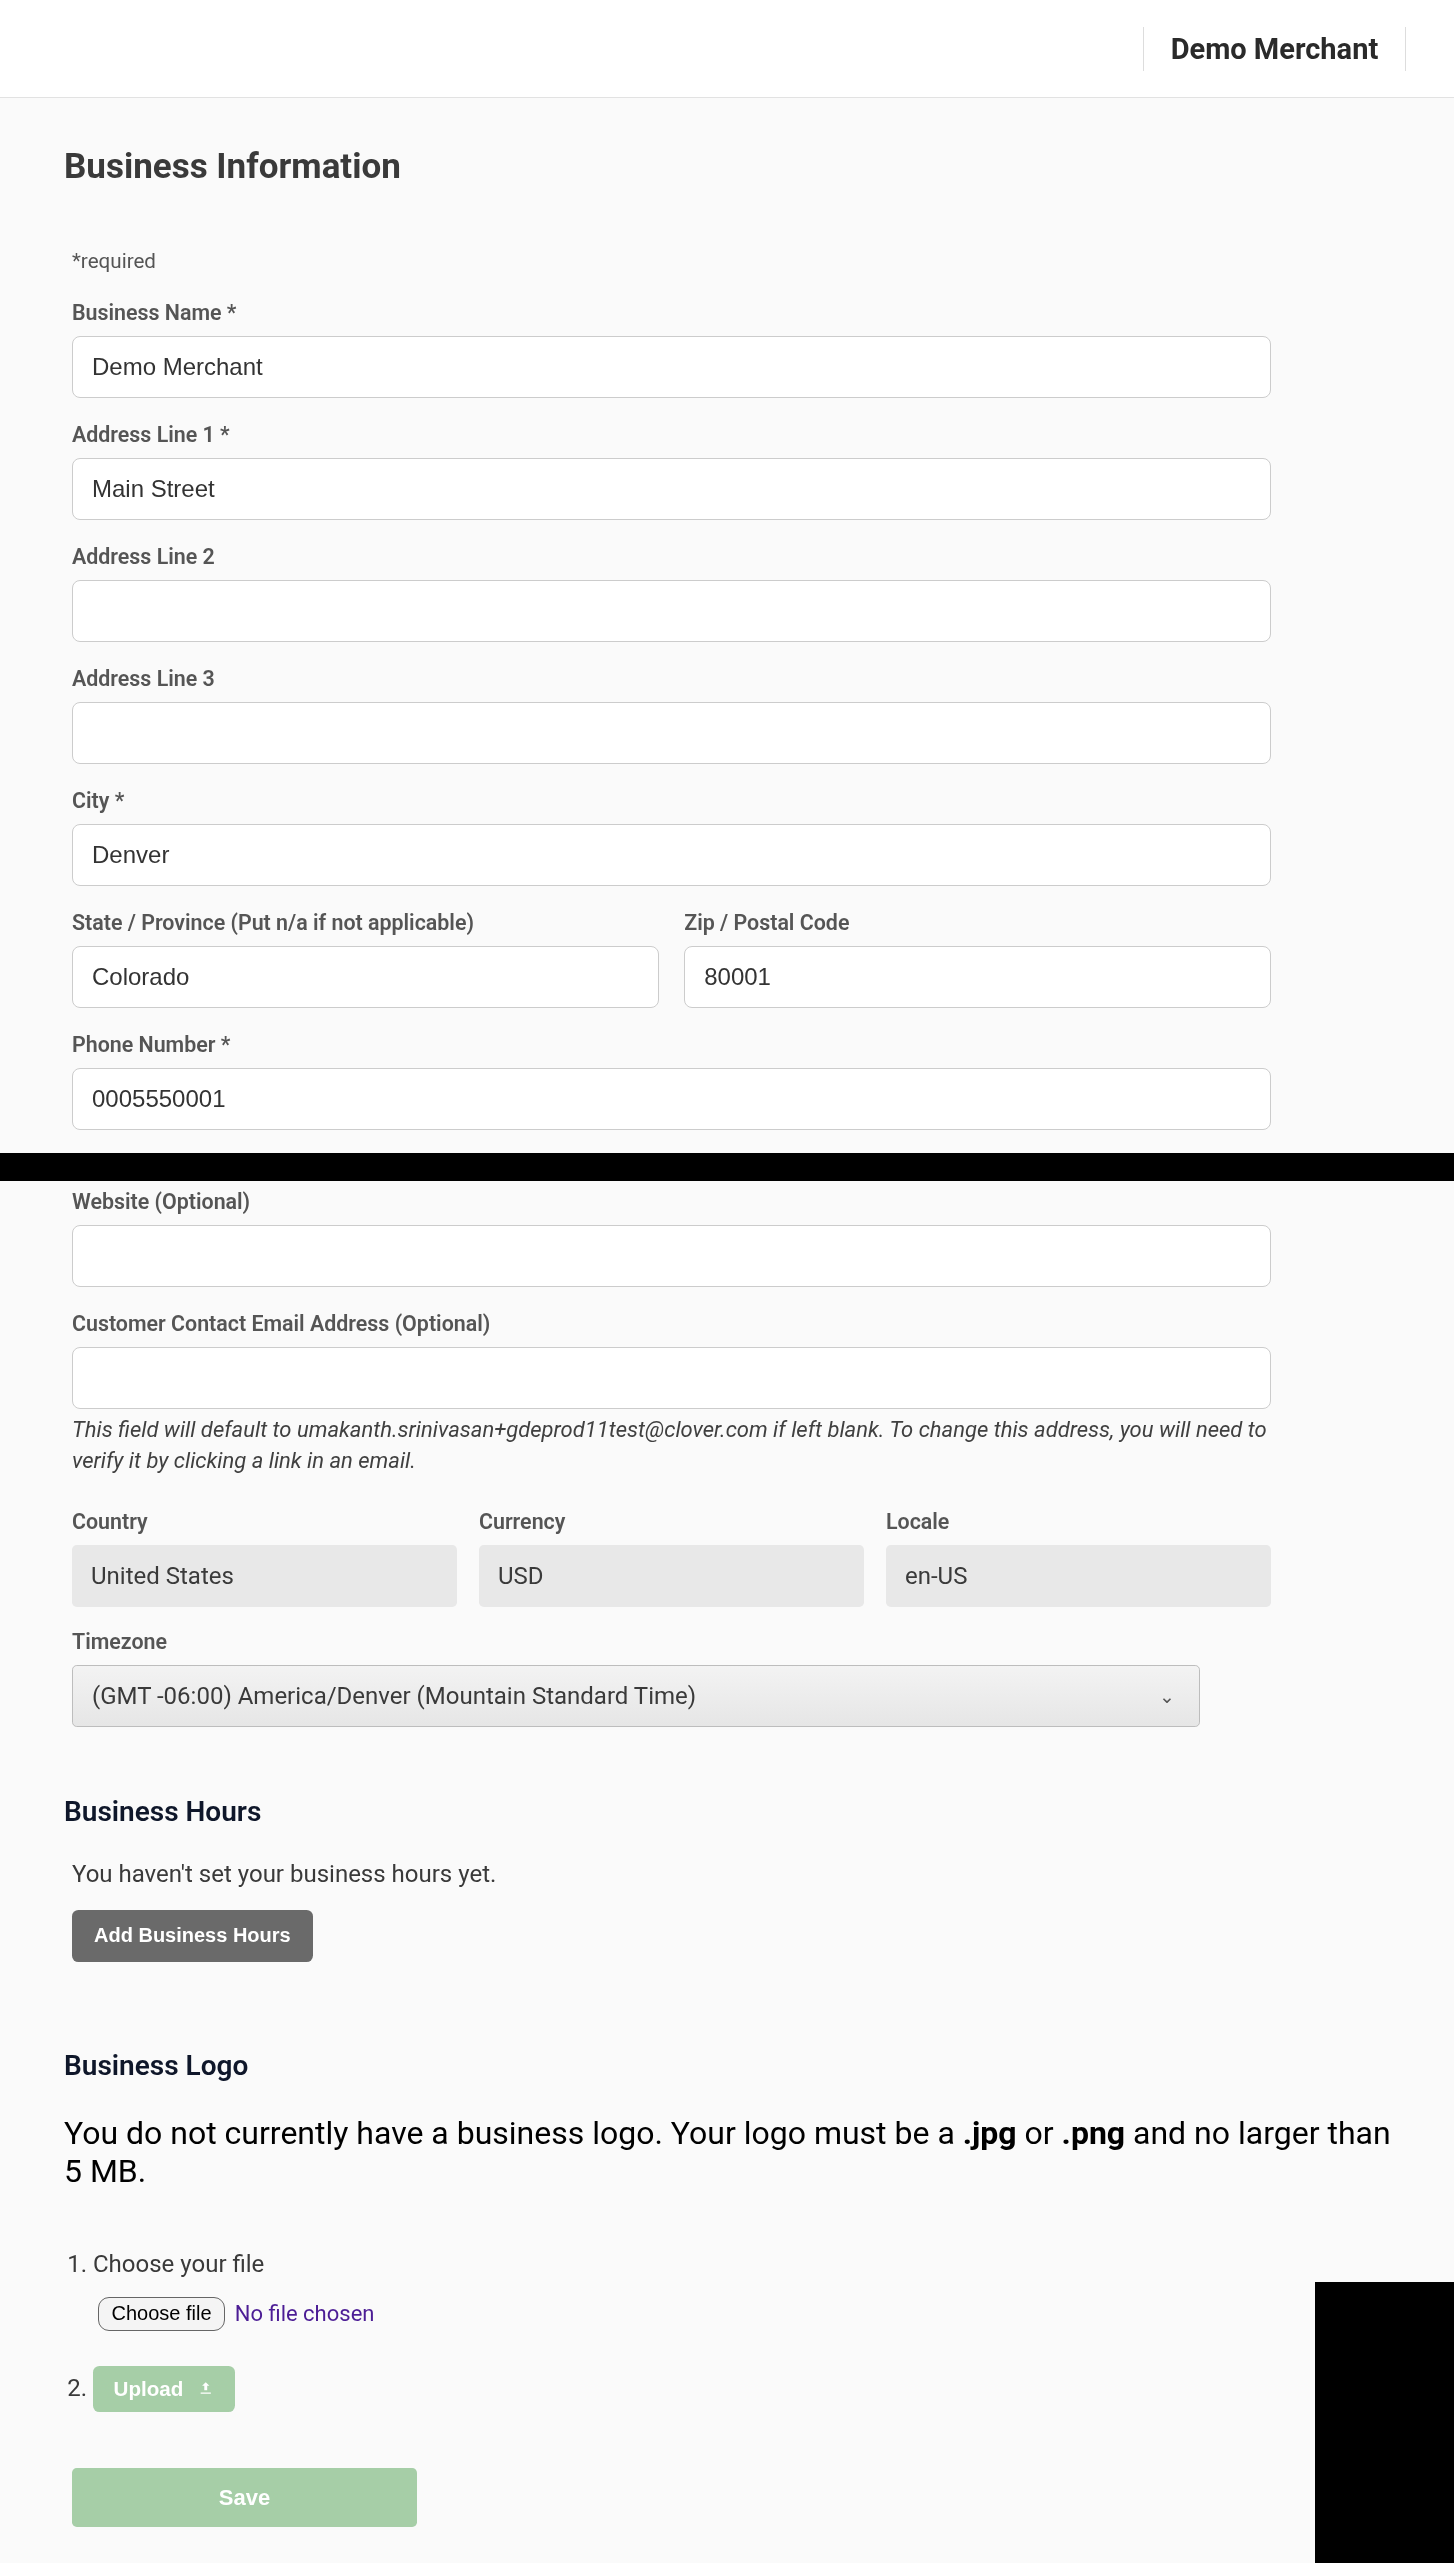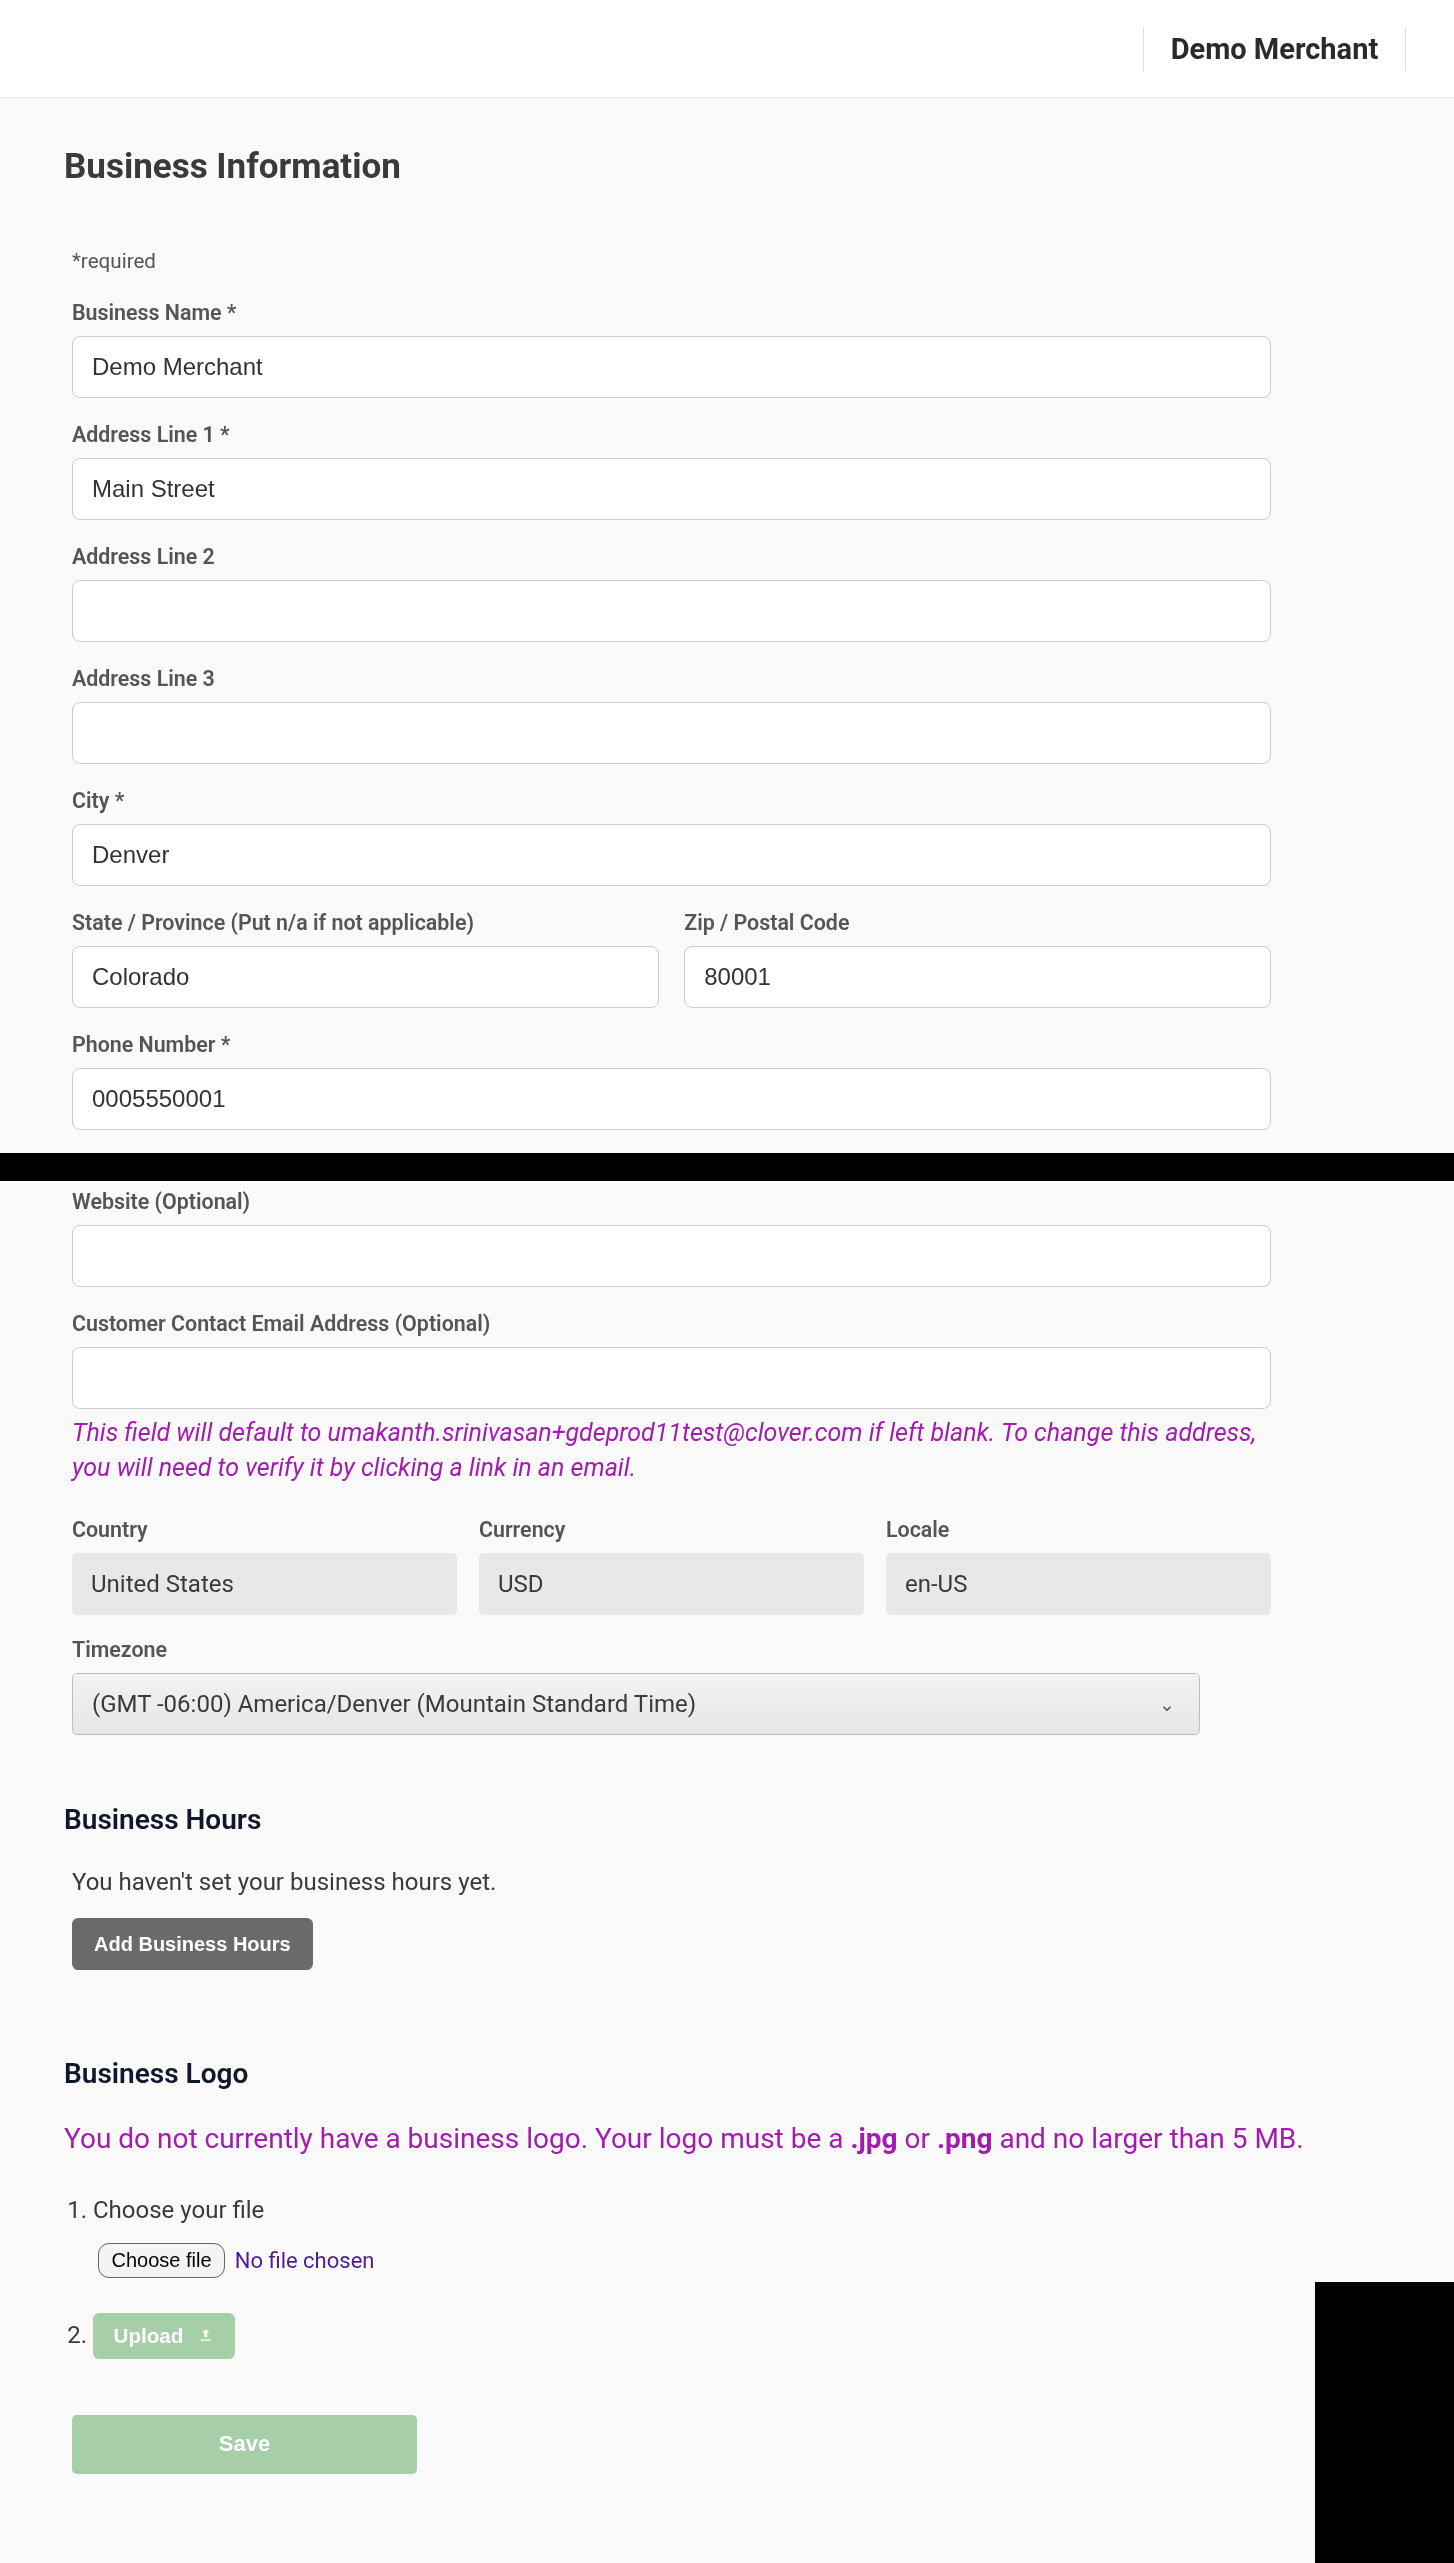--- a/index.html
+++ b/index.html
@@ -63,23 +63,23 @@
     color: #333;
   }
   .row2 {
     display: flex;
     gap: 25.4px;
     width: 1199px;
   }
   .row2 .col { flex: 1; }
   .row2 .text-input { width: 100%; }
   .helper {
-    font-size: 25px;
+    font-size: 22px;
     font-style: italic;
-    color: #a21caf;
+    color: #404040;
     width: 1199px;
     line-height: 1.4;
     margin-top: 6.4px;
   }
   .black-bar {
     position: absolute;
     left: 0; right: 0;
     height: 28px;
     background: #000;
     width: 1455px;
@@ -136,23 +136,23 @@
     background: #6a6a6a;
     color: #fff;
     border: none;
     border-radius: 6.4px;
     font-size: 20px;
     font-weight: 600;
     padding: 14.3px 22px;
     cursor: pointer;
   }
   .logo-desc {
-    font-size: 28px;
-    color: #a21caf;
-    margin-bottom: 41px;
+    font-size: 32px;
+    color: #000000;
+    margin-bottom: 60px;
     margin-left: -8px;
   }
   ol.steps {
     list-style: decimal;
     padding-left: 29px;
     margin-left: -8px;
   }
   ol.steps li {
     font-size: 24px;
     color: #3a3a3a;

